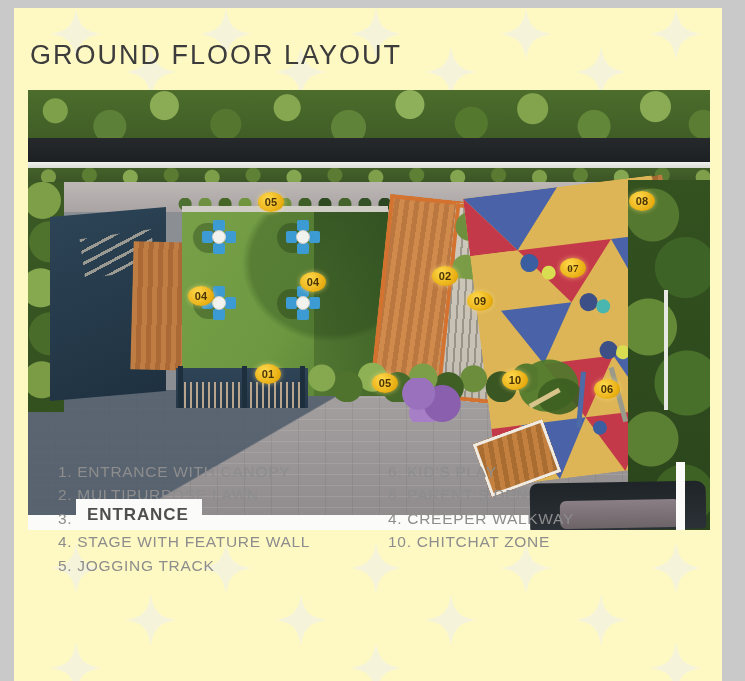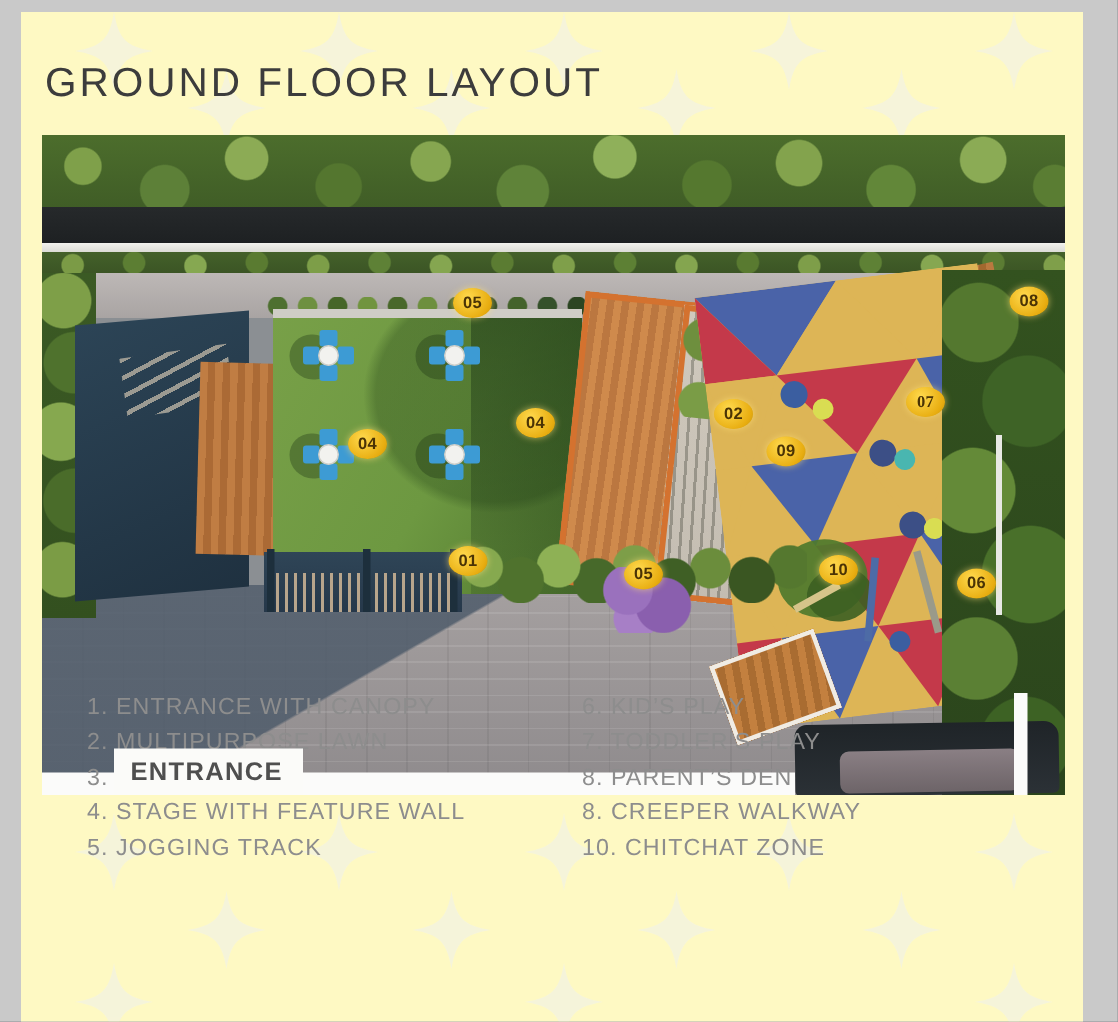--- a/index.html
+++ b/index.html
@@ -292,21 +292,20 @@
     width: 26px; height: 20px;
     border-radius: 50%;
     background: radial-gradient(circle at 38% 32%, #ffd94d, #e8ad10 70%, #c4900a);
     color: #4a3305;
     font-size: 11px; font-weight: 700;
     letter-spacing: .2px;
     display: flex; align-items: center; justify-content: center;
     box-shadow: 0 0 5px rgba(255,225,120,.65);
     cursor: pointer;
     z-index: 6;
-    margin-left: 44px;
   }
 
   
   #legendbox {
     position: absolute;
     left: 48px; top: 409px;
     width: 126px; height: 31px;
     background: #fbfbf9;
     display: flex; align-items: center;
     padding-left: 11px;
@@ -514,21 +513,20 @@
           <li>1. ENTRANCE WITH CANOPY</li>
           <li>2. MULTIPURPOSE LAWN</li>
           <li>3. BUFFET DECK</li>
           <li>4. STAGE WITH FEATURE WALL</li>
           <li>5. JOGGING TRACK</li>
         </ul>
     </div>
     <div class="legcol b">
       <ul>
           <li>6. KID’S PLAY</li>
-          <li>7. TODDLER’S PLAY</li>
           <li>8. PARENT’S DEN</li>
-          <li>8. CREEPER WALKWAY</li>
+          <li>4. CREEPER WALKWAY</li>
           <li>10. CHITCHAT ZONE</li>
         </ul>
     </div>
   </div>
 
 </div>
 
 </body></html>

